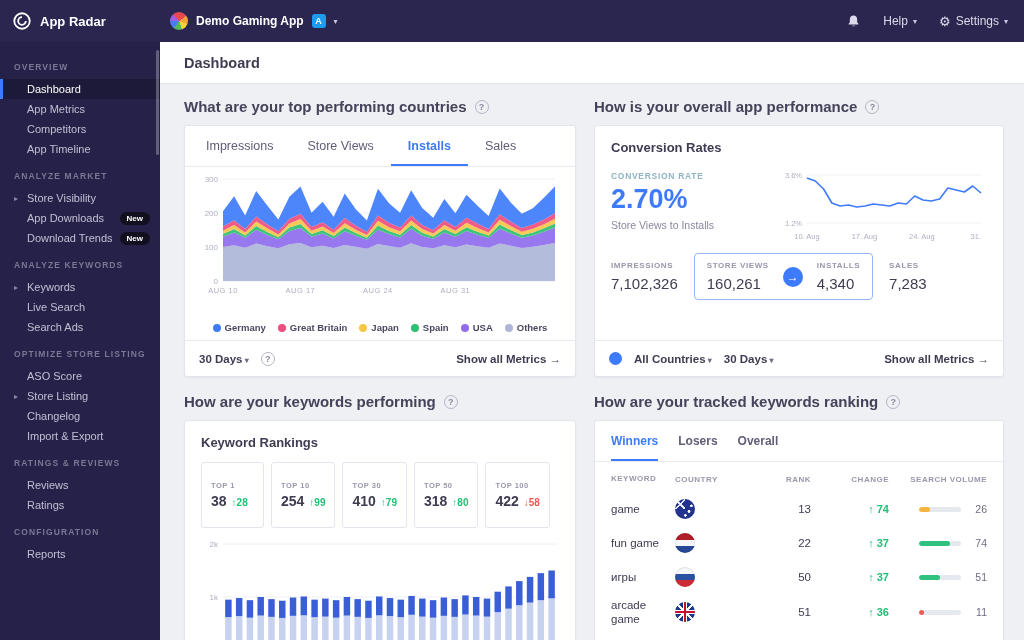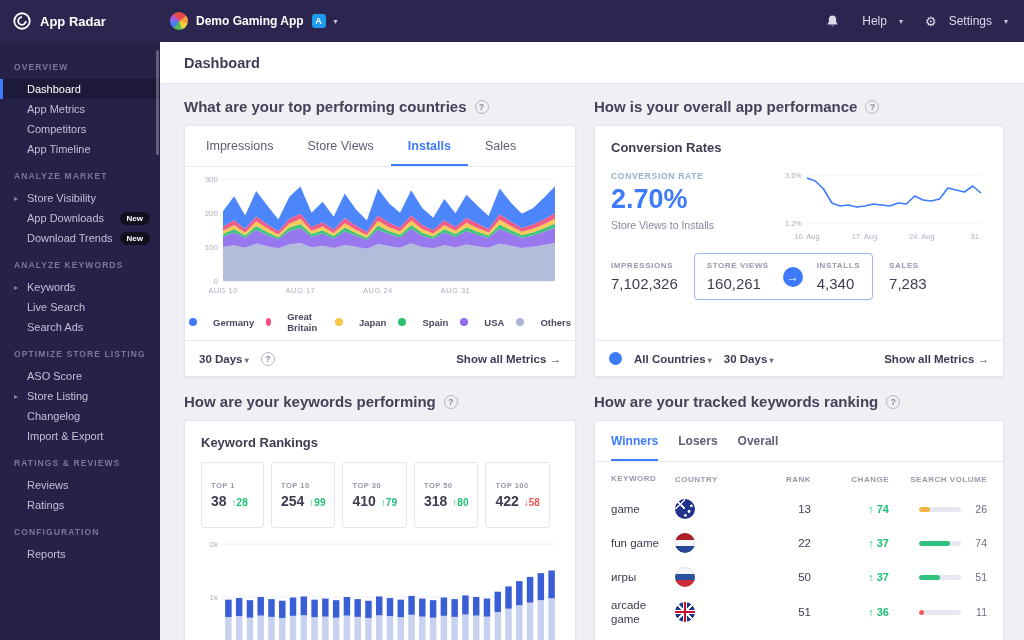--- a/index.html
+++ b/index.html
@@ -11,21 +11,21 @@
   .topbar{position:absolute;top:0;left:0;right:0;height:42px;background:#2b2650;display:flex;align-items:center;padding:0 16px 0 12px;z-index:6}
   .brand{display:flex;align-items:center;gap:8px;width:148px;flex:none}
   .brand-name{color:#fff;font-size:13px;font-weight:700}
   .app-sel{display:flex;align-items:center;gap:8px;margin-left:10px;cursor:pointer}
   .app-icon{width:18px;height:18px;border-radius:50%;background:conic-gradient(#e8494f 0 55deg,#f7a23b 55deg 110deg,#f3d43c 110deg 160deg,#58b85c 160deg 215deg,#4a7df0 215deg 268deg,#9d5fe0 268deg 318deg,#e8494f 318deg)}
   .app-label{color:#fff;font-size:12px;font-weight:700}
   .store-badge{width:14px;height:14px;border-radius:3px;background:#1d9bf0;color:#fff;font-size:9px;font-weight:700;display:flex;align-items:center;justify-content:center}
   .store-badge::after{content:"A"}
   .tb-caret{color:#cac7dc;font-size:8px}
   .tb-right{margin-left:auto;display:flex;align-items:center;gap:22px;color:#dcd9ea;font-size:12px}
-  .tb-item{display:flex;align-items:center;gap:12px;cursor:pointer}
+  .tb-item{display:flex;align-items:center;gap:5px;cursor:pointer}
   .gear-glyph{font-size:13px;line-height:1}
 
   
   .sidebar{position:absolute;top:42px;left:0;bottom:0;width:160px;background:#262148;overflow:hidden}
   .sec-title{font-size:8.5px;font-weight:700;letter-spacing:1.1px;color:#7b7795;margin:12px 0 7px 14px;text-transform:uppercase}
   .nav-sec:first-child .sec-title{margin-top:20px}
   .nav-item{position:relative;height:20px;display:flex;align-items:center;padding-left:27px;color:#c2bfd4;font-size:11px;cursor:pointer;white-space:nowrap}
   .nav-item.active{background:#1d1939;color:#fff}
   .nav-item.active::before{content:"";position:absolute;left:0;top:0;bottom:0;width:3px;background:#3e7bfa}
   .nav-caret{position:absolute;left:14px;font-size:8px;color:#8b88a5}
@@ -46,21 +46,21 @@
   .card.h1{height:252px}
   .card.h2{height:300px}
 
   .tabs{display:flex;border-bottom:1px solid #e8eaf0;flex:none;padding:0 4px}
   .tab{padding:13px 17px 11px;font-size:12.5px;color:#605d76;cursor:pointer;border-bottom:2px solid transparent}
   .tab.active{color:#3e7bfa;border-bottom-color:#3e7bfa;font-weight:600}
 
   .chart-wrap{flex:1;padding:6px 12px 0}
   .chart-box{width:100%;height:124px}
   .legend{display:flex;justify-content:center;gap:12px;padding:2px 4px 7px;font-size:9.5px;color:#4a475f}
-  .lg-item{display:flex;align-items:center;gap:16px;font-weight:700;cursor:pointer}
+  .lg-item{display:flex;align-items:center;gap:4px;font-weight:700;cursor:pointer}
   .lg-dot{width:8px;height:8px;border-radius:50%}
 
   .cfoot{border-top:1px solid #e8eaf0;min-height:36px;display:flex;align-items:center;gap:12px;padding:0 14px;flex:none;margin-top:auto}
   .drop{font-size:11.5px;font-weight:700;color:#3f3c52;cursor:pointer;white-space:nowrap}
   .drop::after{content:" ▾";font-size:8px;color:#6f6c84}
   .flink{margin-left:auto;font-size:11.5px;font-weight:700;color:#3f3c52;cursor:pointer;white-space:nowrap}
   .flink::after{content:" →"}
   .globe{width:13px;height:13px;border-radius:50%;background:#3e7bfa;flex:none}
 
   

